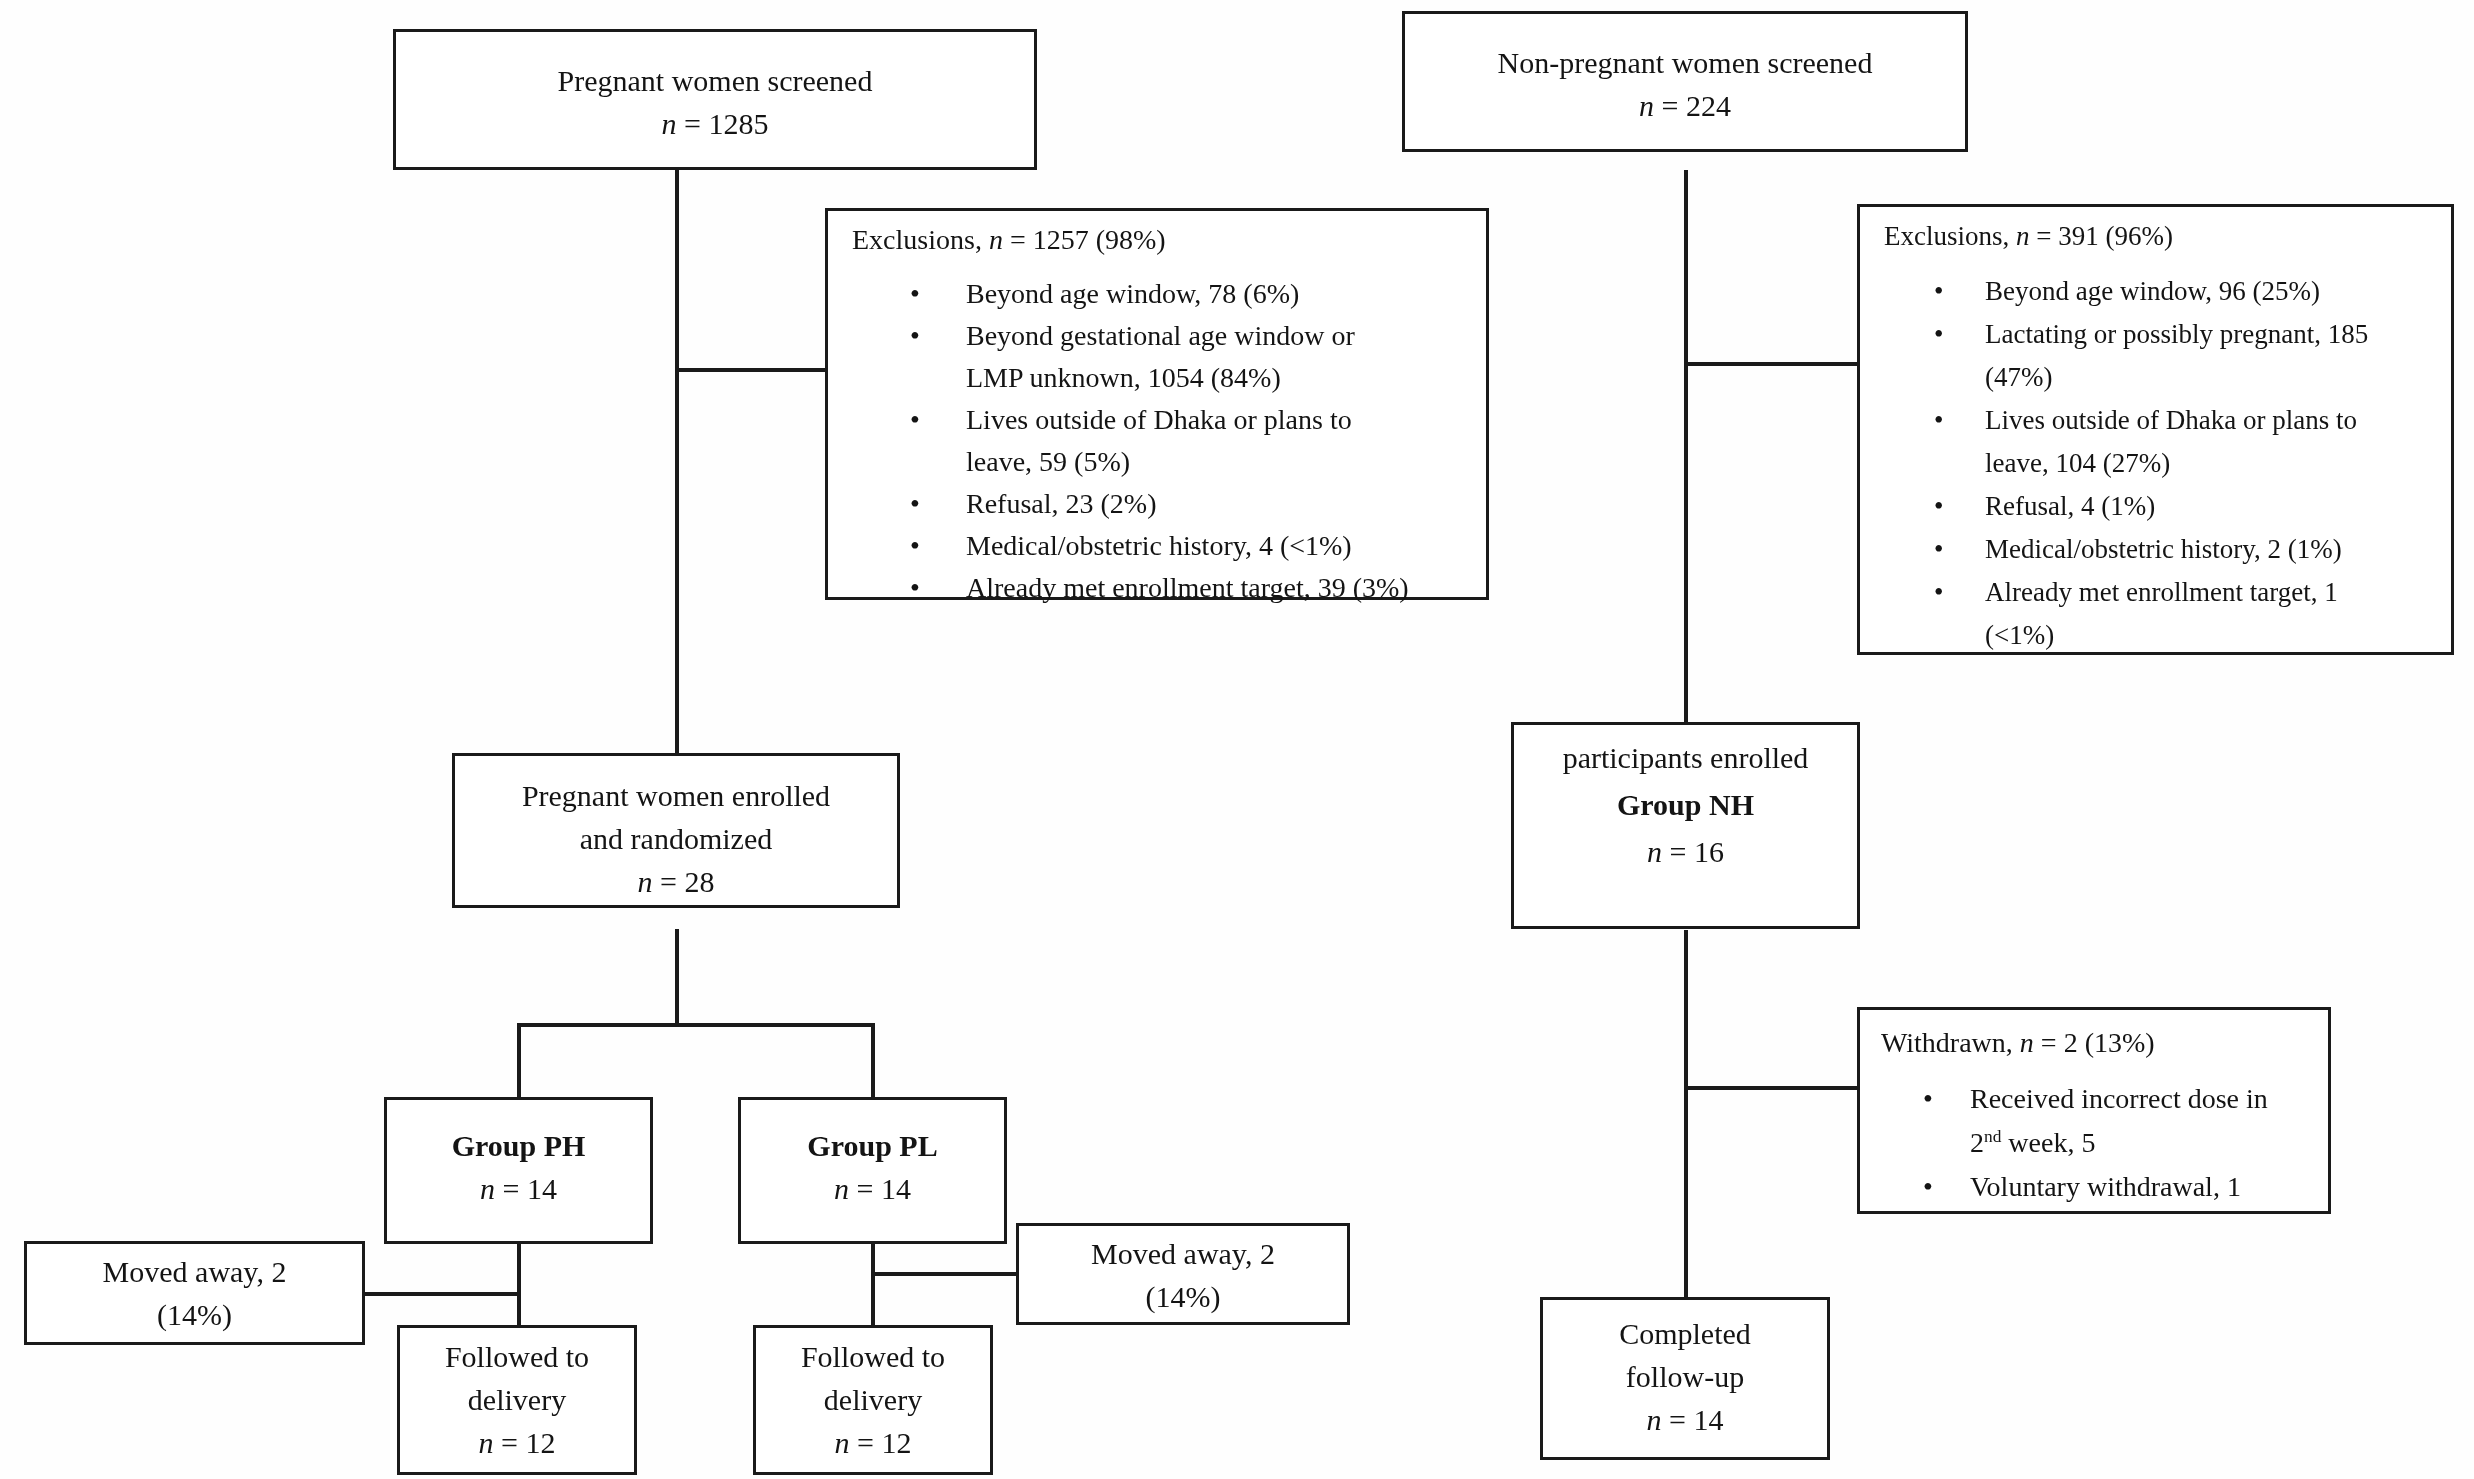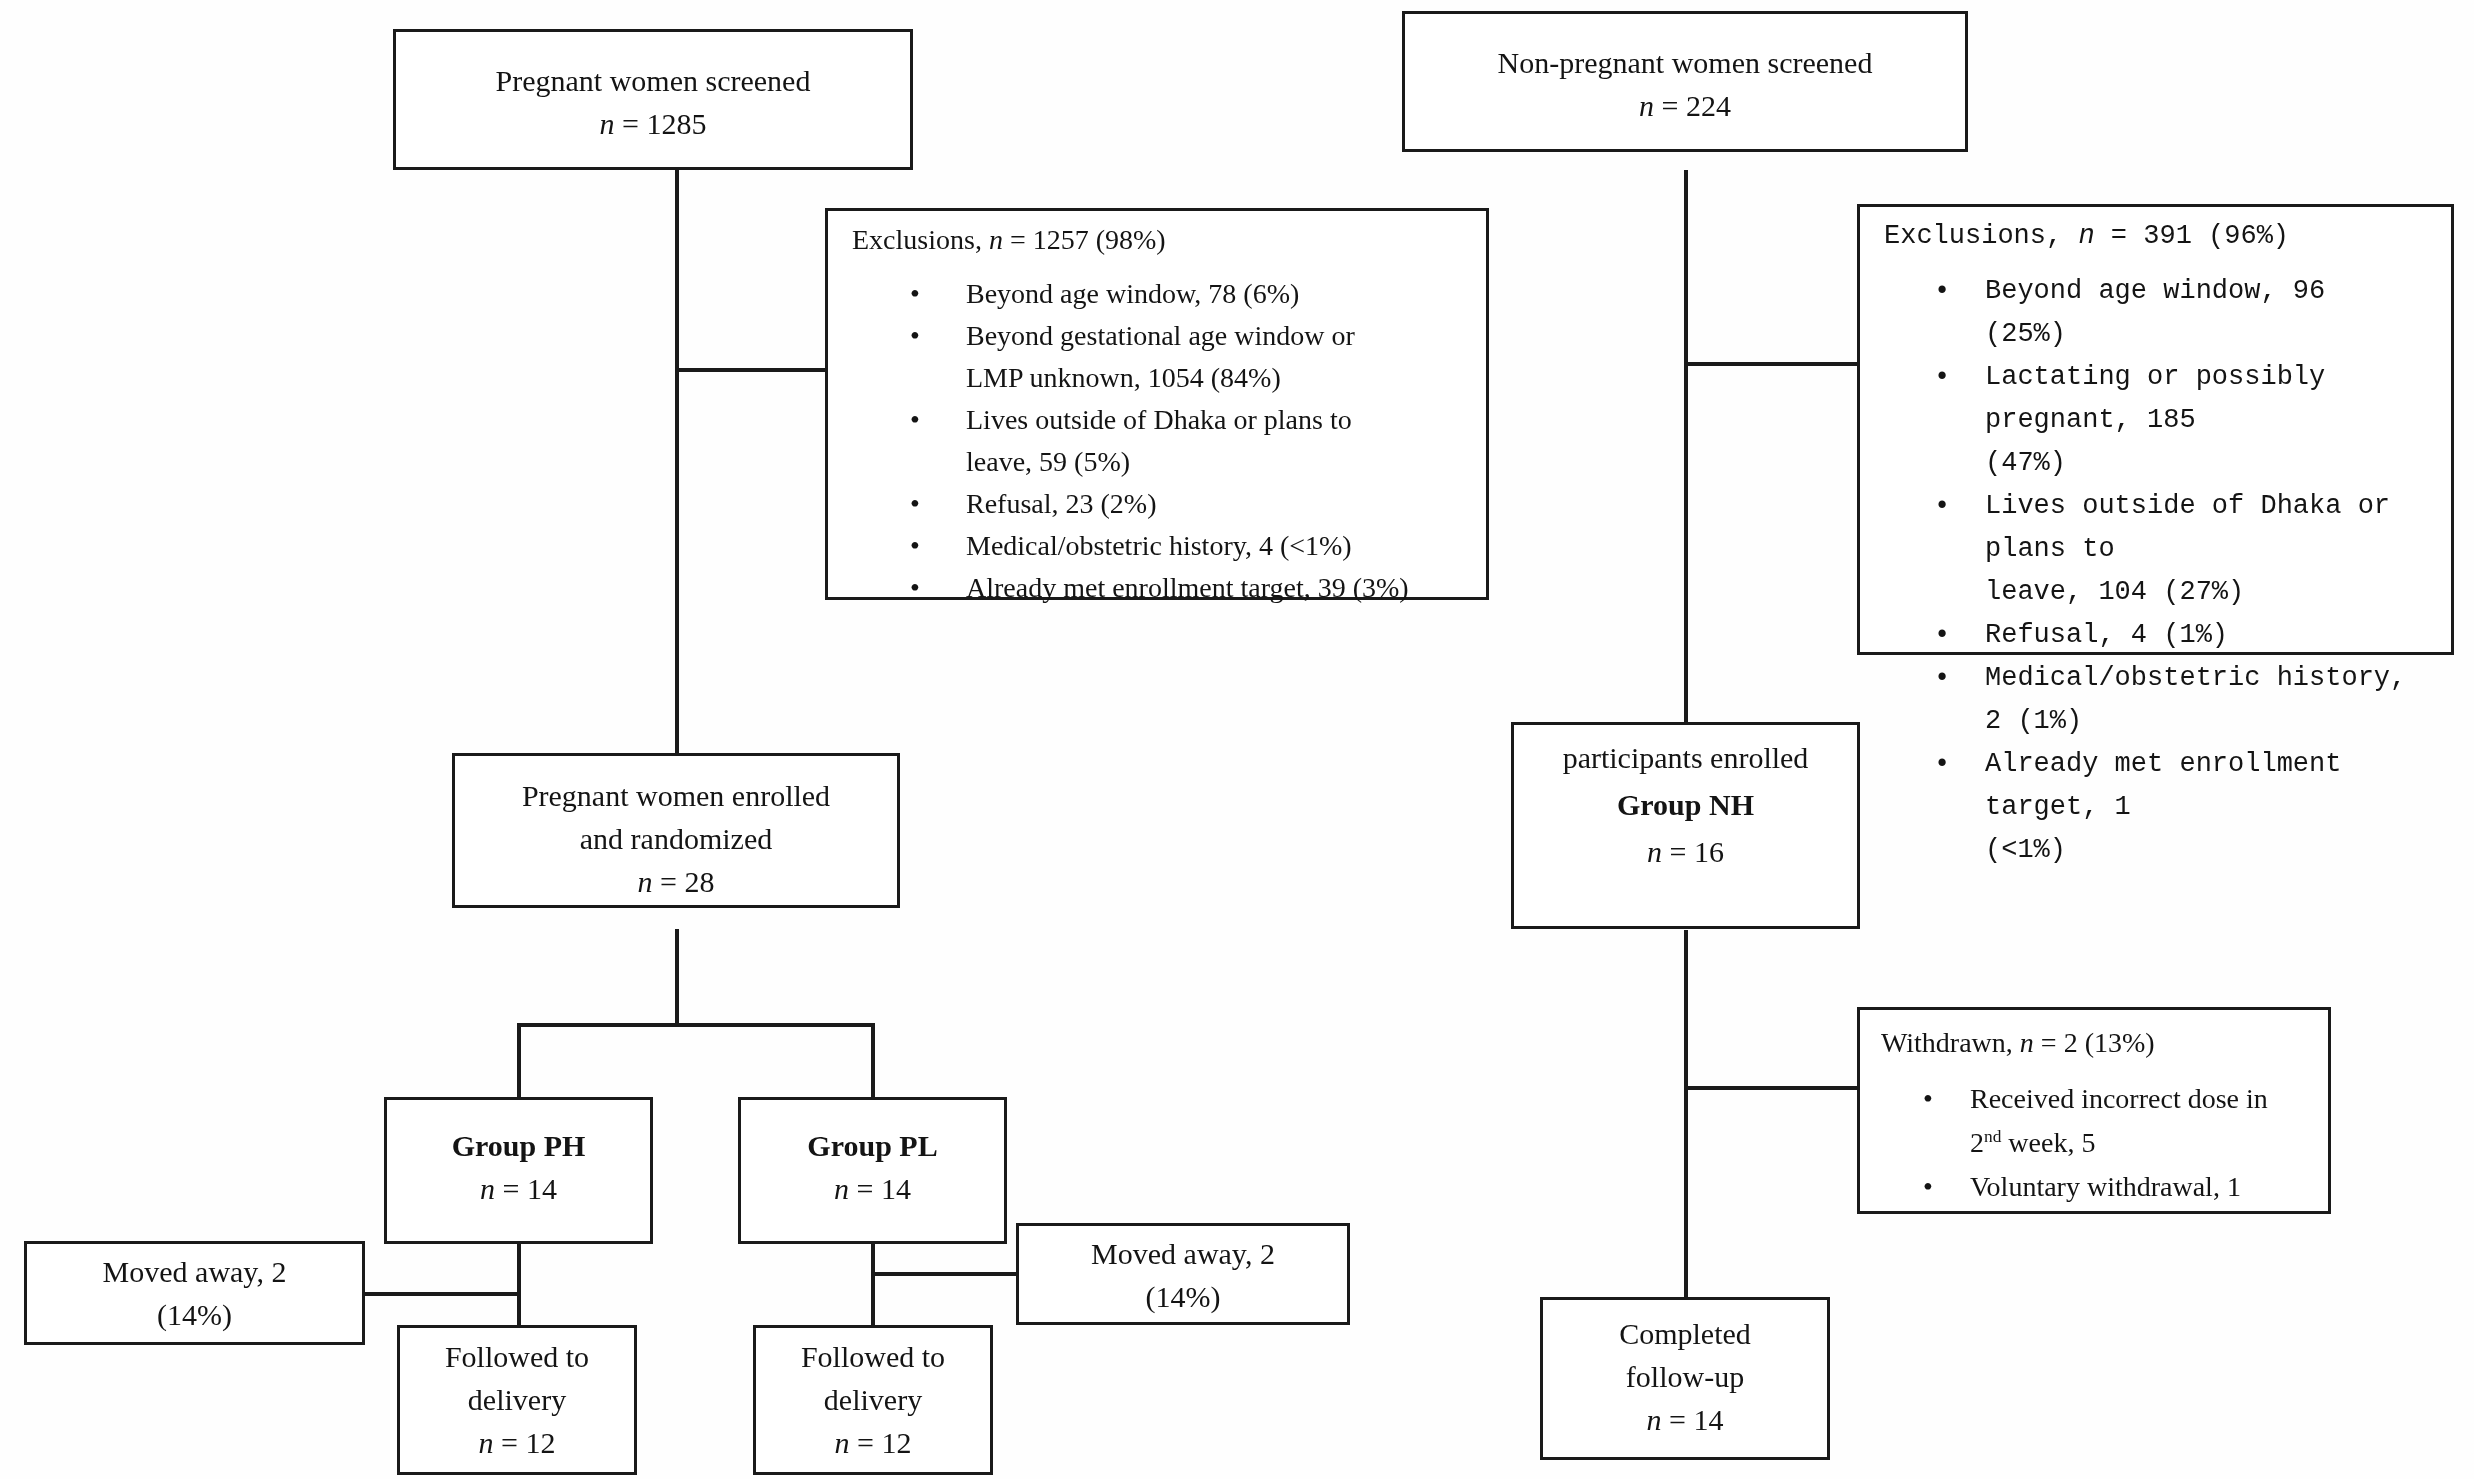--- a/index.html
+++ b/index.html
@@ -21,21 +21,21 @@
   .lbl { font-size: 30px; line-height: 43px; text-align: center; }
   .line { white-space: nowrap; }
   .nv { font-style: italic; }
   .bold { font-weight: bold; }
   
   .excl { font-size: 28px; line-height: 42px; text-align: left; padding: 8.3px 18px 0 24px; }
   .excl .bx-title { white-space: nowrap; }
   .excl ul { margin: 12px; padding: 0; list-style: none; }
   .excl li { position: relative; padding-left: 102px; white-space: pre-line; }
   .excl li::before { content: "\2022"; position: absolute; left: 46px; }
-  .excl.small { font-size: 27px; line-height: 43px; font-family: Liberation Mono, monospace; }
+  .excl.small { font-size: 27px; line-height: 43px; }
   .excl.small li { padding-left: 89px; }
   .excl.small li::before { left: 38px; }
   .excl.narrow { font-size: 28px; line-height: 44px; padding: 10.7px 18px 0 21px; }
   .excl.narrow li { padding-left: 77px; }
   .excl.narrow li::before { left: 30px; }
   sup.ord { font-size: 0.62em; line-height: 0; vertical-align: super; }
   
   .hline { position: absolute; height: 3.6px; background: #1a1a1a; }
   .vline { position: absolute; width: 3.6px; background: #1a1a1a; }
   
@@ -62,21 +62,21 @@
   <div class="vline" style="left:517px; top:1244px; height:81px;"></div>
   <div class="hline" style="left:365px; top:1292px; width:153px;"></div>
   <div class="vline" style="left:871px; top:1244px; height:81px;"></div>
   <div class="hline" style="left:875px; top:1272px; width:142px;"></div>
 
   <div class="vline" style="left:1684px; top:170px; height:553px;"></div>
   <div class="hline" style="left:1685px; top:362px; width:173px;"></div>
   <div class="vline" style="left:1684px; top:930px; height:367px;"></div>
   <div class="hline" style="left:1685px; top:1086px; width:173px;"></div>
 
-  <div id="b1" class="box lbl" style="left:393px; top:29px; width:520px; height:141px;">
+  <div id="b1" class="box lbl" style="left:393px; top:29px; width:644px; height:141px;">
     <div class="line">Pregnant women screened</div>
     <div class="line"><span class="nv">n</span> <span>= 1285</span></div>
   </div>
 
   <div id="b2" class="box excl" style="left:825px; top:208px; width:664px; height:392px;">
     <div class="bx-title"><span>Exclusions,</span> <span class="nv">n</span> <span>= 1257 (98%)</span></div>
     <ul>
       <li>Beyond age window, 78 (6%)</li>
       <li>Beyond gestational age window or
 LMP unknown, 1054 (84%)</li>

